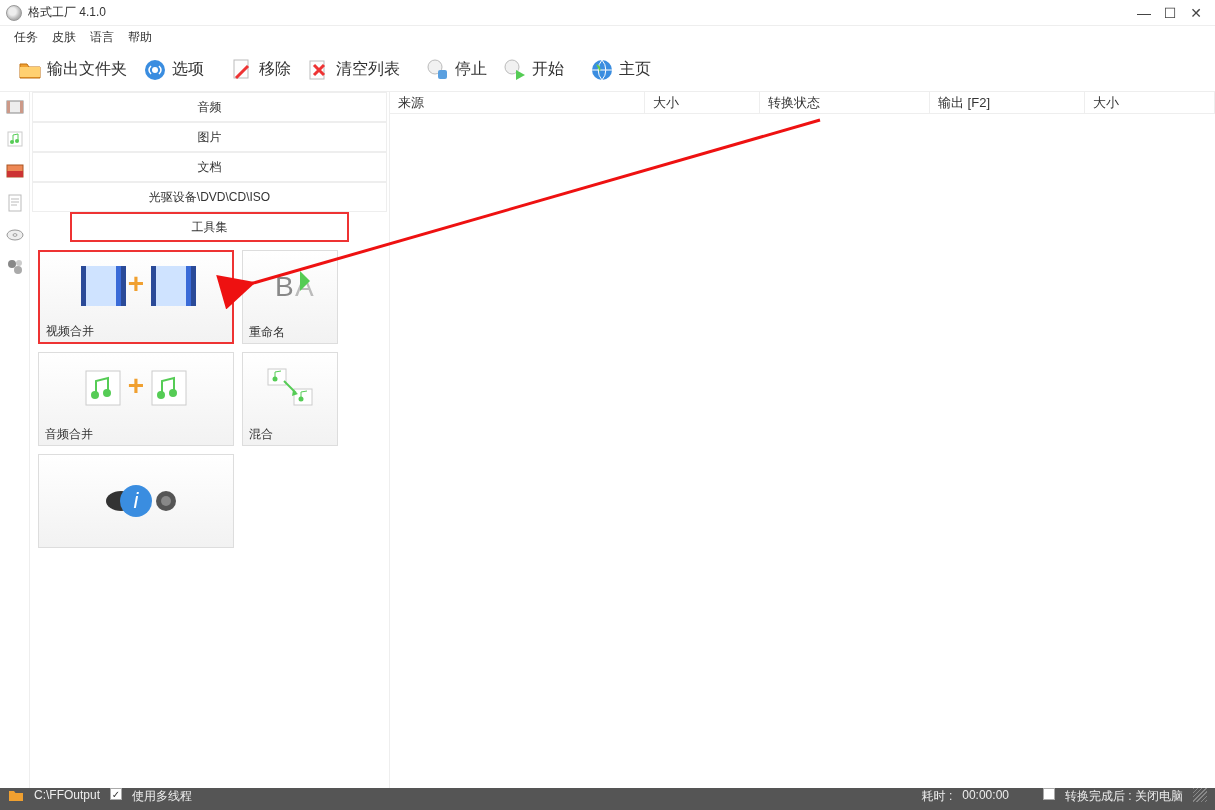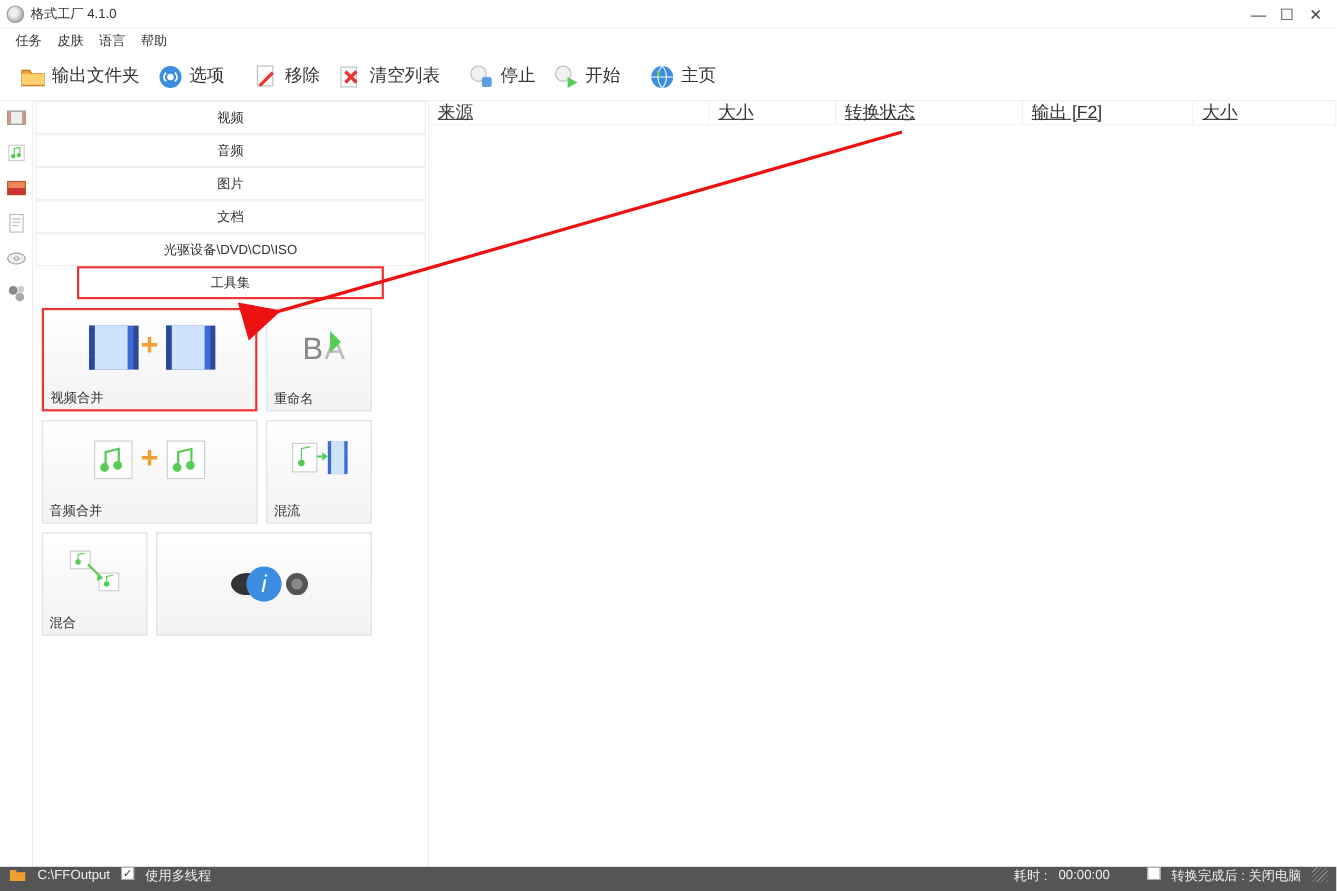--- a/index.html
+++ b/index.html
@@ -39,21 +39,21 @@
 .tools-grid { display: flex; flex-wrap: wrap; gap: 8px; padding: 0 4px; }
 .tool-tile { border: 1px solid #ddd; background: linear-gradient(#fff,#f2f2f2); display: flex; flex-direction: column; cursor: pointer; }
 .tool-tile .tile-icon { flex: 1; display: flex; align-items: center; justify-content: center; }
 .tool-tile .tile-label { height: 22px; padding: 0 6px; display: flex; align-items: center; font-size: 12px; }
 .tool-wide { width: 196px; height: 94px; }
 .tool-narrow { width: 96px; height: 94px; }
 .tool-tile.highlight { border: 2px solid #e33; }
 
 
 .listpanel { flex: 1; display: flex; flex-direction: column; }
-.list-header { height: 22px; border-bottom: 1px solid #eee; display: flex; font-size: 16px; text-decoration: underline; }
+.list-header { height: 22px; border-bottom: 1px solid #eee; display: flex; font-size: 13px; }
 .list-header .col { border-right: 1px solid #eee; height: 100%; display: flex; align-items: center; padding: 0 8px; background: #fff; cursor: pointer; }
 .list-body { flex: 1; background: #fff; }
 
 
 .statusbar { position: absolute; left:0; right:0; bottom:0; height: 22px; background: #555; color: #eee; display: flex; align-items: flex-start; padding: 0 8px; font-size: 12px; gap: 10px; }
 .statusbar .spacer { flex: 1; }
 .statusbar .grip { width: 14px; height: 14px; background: repeating-linear-gradient(135deg, #888 0 1px, transparent 1px 3px); }
 .statusbar .chk { width: 12px; height: 12px; border: 1px solid #aaa; background: #fff; display:inline-flex; align-items:center; justify-content:center; font-size:10px; color:#333; }
 .statusbar .chk.checked::after { content:"✓"; }
 
@@ -192,21 +192,20 @@
     <div class="sicon">
         <svg viewBox="0 0 18 18">
           <circle cx="6" cy="6" r="4" fill="#888"></circle>
           <circle cx="12" cy="12" r="4" fill="#aaa"></circle>
           <circle cx="13" cy="5" r="3" fill="#ccc"></circle>
         </svg>
       </div>
   </div>
 
   <div class="catpanel">
-    <div class="cat-header">视频</div>
     <div class="cat-header">音频</div>
     <div class="cat-header">图片</div>
     <div class="cat-header">文档</div>
     <div class="cat-header">光驱设备\DVD\CD\ISO</div>
     <div class="cat-header highlight">工具集</div>
 
     <div class="cat-body">
       <div class="tools-grid">
 
         <div class="tool-tile tool-wide highlight">
@@ -252,34 +251,20 @@
                 <circle cx="31" cy="30" r="4" fill="#5c5"></circle>
               <text x="60" y="32" font-size="28" fill="#f0a030" font-weight="bold" text-anchor="middle">+</text>
               <rect x="76" y="8" width="34" height="34" fill="#fff" stroke="#ccc"></rect>
                 <path d="M86 32V18l12-3v15" stroke="#5c5" stroke-width="2" fill="none"></path>
                 <circle cx="85" cy="32" r="4" fill="#5c5"></circle>
                 <circle cx="97" cy="30" r="4" fill="#5c5"></circle>
             </svg>
           </div>
           <div class="tile-label">音频合并</div>
         </div>
-        <div class="tool-tile tool-narrow">
-          <div class="tile-icon">
-            <svg width="60" height="50" viewBox="0 0 60 50">
-              <rect x="6" y="10" width="22" height="26" fill="#fff" stroke="#ccc"></rect>
-                <circle cx="14" cy="28" r="3" fill="#5c5"></circle>
-                <path d="M14 25V15l8-2" stroke="#5c5" fill="none"></path>
-              <path d="M28 22 L36 22" stroke="#5c5" stroke-width="2"></path>
-                <path d="M33 18 L38 22 L33 26" fill="#5c5"></path>
-              <rect x="38" y="8" width="18" height="30" fill="#3a6bd8"></rect>
-                <rect x="41" y="8" width="12" height="30" fill="#cfe3ff"></rect>
-            </svg>
-          </div>
-          <div class="tile-label">混流</div>
-        </div>
 
         <div class="tool-tile tool-narrow">
           <div class="tile-icon">
             <svg width="60" height="50" viewBox="0 0 60 50">
               <rect x="8" y="6" width="18" height="16" fill="#fff" stroke="#ccc"></rect>
                 <circle cx="15" cy="16" r="2.5" fill="#5c5"></circle>
                 <path d="M15 14V9l6-1" stroke="#5c5" fill="none"></path>
               <rect x="34" y="26" width="18" height="16" fill="#fff" stroke="#ccc"></rect>
                 <circle cx="41" cy="36" r="2.5" fill="#5c5"></circle>
                 <path d="M41 34V29l6-1" stroke="#5c5" fill="none"></path>

